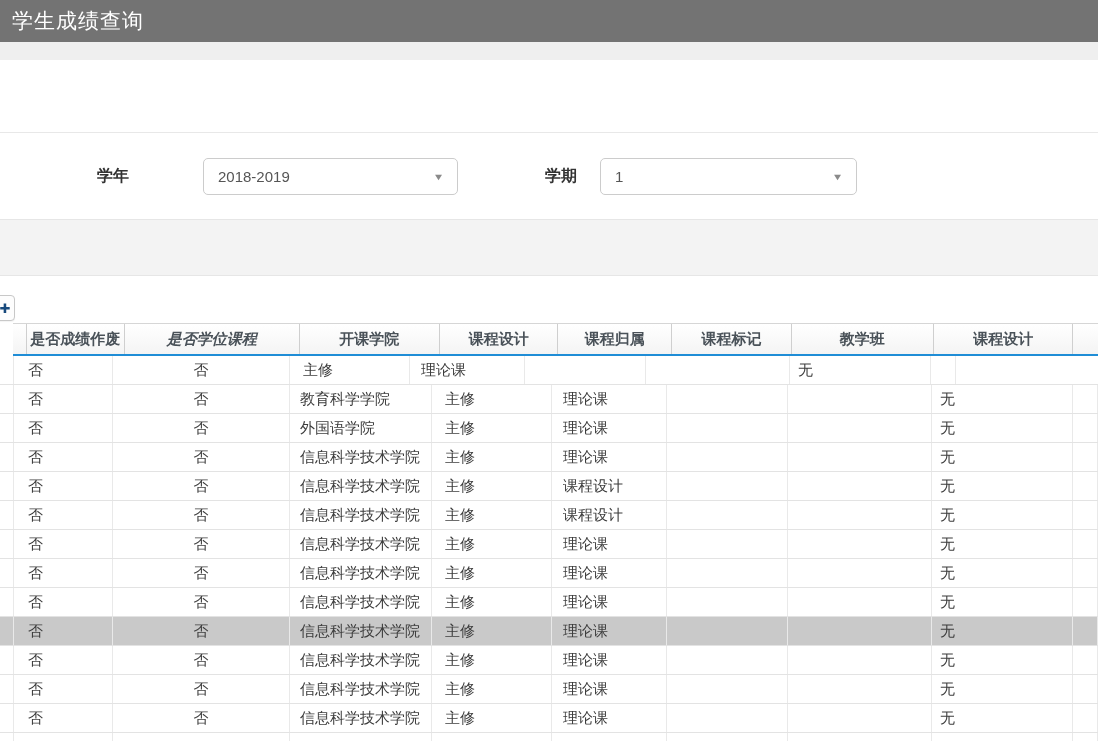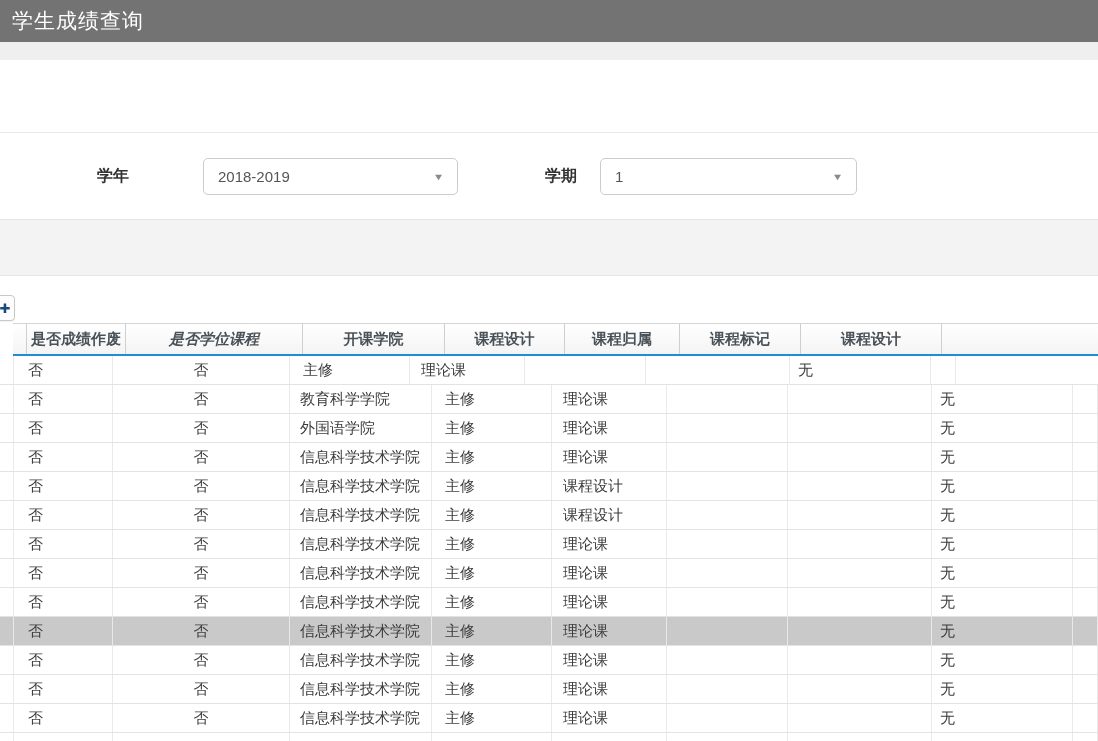--- a/index.html
+++ b/index.html
@@ -73,20 +73,21 @@
 
   <div class="grid">
     <div class="grid-header" id="grid-header">
         <div class="hcell" style="width: 14px;"></div>
         <div class="hcell" style="width: 99px;">是否成绩作废</div>
         <div class="hcell" style="width: 177px; font-style: italic;">是否学位课程</div>
         <div class="hcell" style="width: 142px;">开课学院</div>
         <div class="hcell" style="width: 120px;">课程设计</div>
         <div class="hcell" style="width: 115px;">课程归属</div>
         <div class="hcell" style="width: 121px;">课程标记</div>
+        <div class="hcell" style="width: 144px;">教学班</div>
         <div class="hcell" style="width: 141px;">课程设计</div>
         <div class="hcell" style="width: 25px;"></div>
       </div>
     <div class="grid-body" id="grid-body">
         <div class="grow">
           <div class="gcell center" style="width: 14px;"></div>
           <div class="gcell" style="width: 99px; padding-left: 14px;">否</div>
           <div class="gcell center" style="width: 177px;">否</div>
           <div class="gcell" style="width: 120px; padding-left: 13px;">主修</div>
           <div class="gcell" style="width: 115px; padding-left: 11px;">理论课</div>

